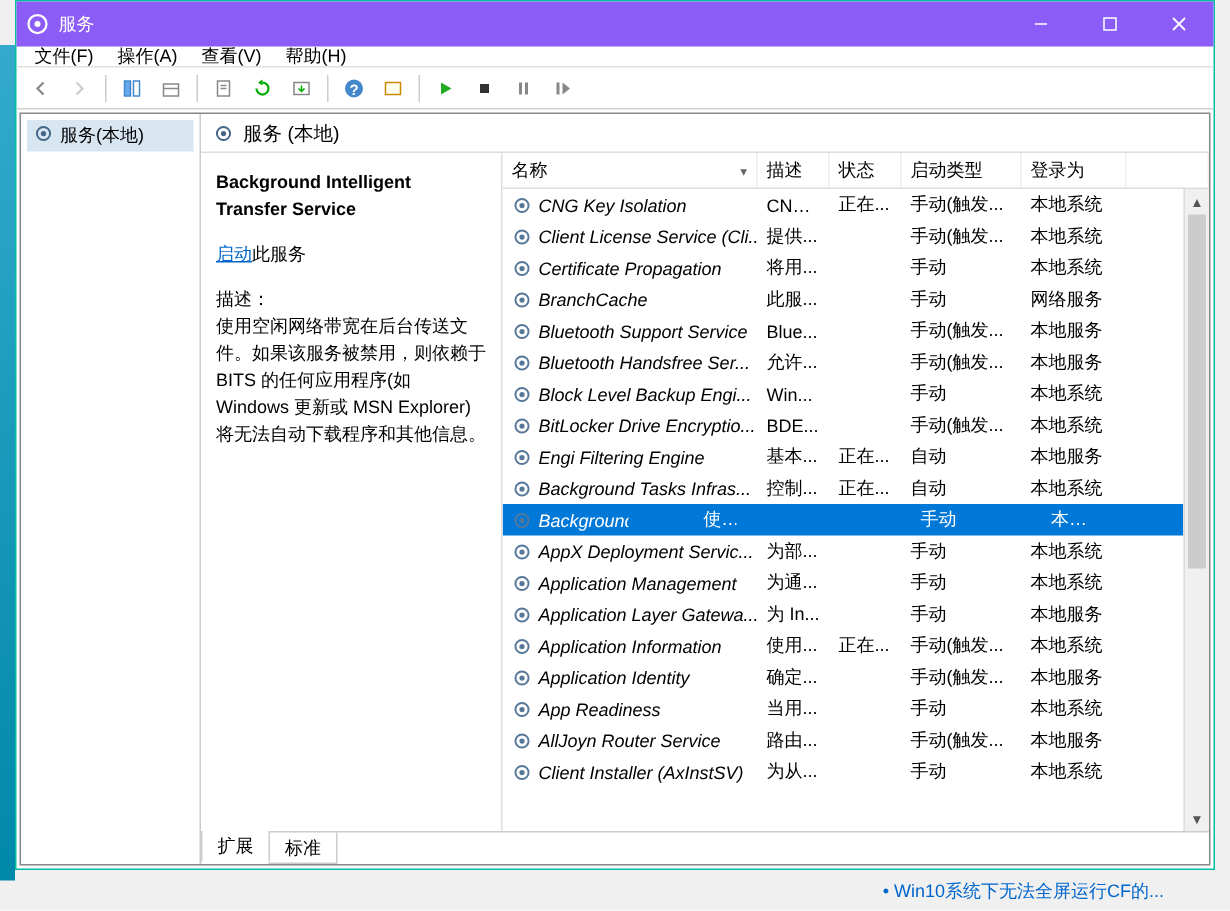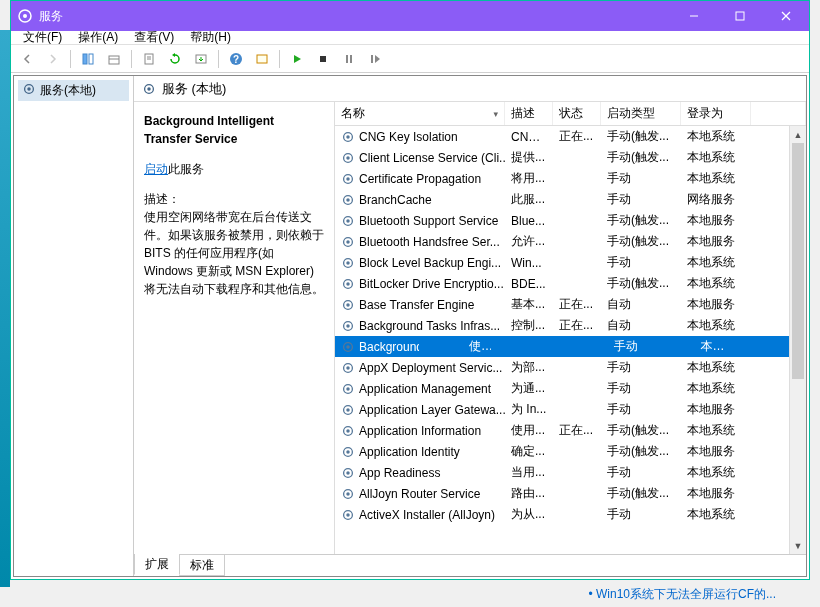--- a/index.html
+++ b/index.html
@@ -36,21 +36,21 @@
 
 .listpane { flex: 1; border-left: 1px solid #ddd; display: flex; flex-direction: column; min-width: 0; overflow: hidden; }
 .listhead { display: flex; height: 24px; border-bottom: 1px solid #ddd; font-size: 12px; }
 .listhead .col { padding: 4px 6px; border-right: 1px solid #eee; display: flex; align-items: center; white-space: nowrap; overflow: hidden; }
 .listhead .sortarr { margin-left: auto; font-size: 9px; color: #666; }
 
 .listbody { flex: 1; overflow-y: auto; font-size: 12px; }
 .row { display: flex; height: 21px; align-items: center; }
 .row.selected { background: #0078d7; color: #fff; gap: 44px; }
 .row .cell { padding: 2px 6px; white-space: nowrap; overflow: hidden; text-overflow: ellipsis; }
-.row .namecell { display: flex; gap: 4px; }
+.row .namecell { display: flex; gap: 4px; font-style: italic; }
 
 .col-name { width: 170px; }
 .col-desc { width: 48px; }
 .col-state { width: 48px; }
 .col-start { width: 80px; }
 .col-logon { width: 70px; }
 .col-rest { flex: 1; }
 
 .tabstrip { height: 22px; display: flex; border-top: 1px solid #ccc; font-size: 12px; background: #fff; }
 .tab { padding: 2px 10px; border: 1px solid #ccc; border-top: none; margin-right: -1px; cursor: default; }
@@ -346,21 +346,21 @@
                   <div class="cell col-start">手动(触发...</div>
                   <div class="cell col-logon">本地系统</div>
                   <div class="cell col-rest"></div>
                 </div>
                 <div class="row">
                   <div class="cell col-name namecell">
                     <span class="gearicon"><svg viewBox="0 0 16 16" width="14" height="14">
                         <circle cx="8" cy="8" r="5" fill="none" stroke="#579" stroke-width="1.5"></circle>
                         <circle cx="8" cy="8" r="2" fill="#579"></circle>
                       </svg></span>
-                    <span>Base Transfer Engine</span>
+                    <span>Engi Filtering Engine</span>
                   </div>
                   <div class="cell col-desc">基本...</div>
                   <div class="cell col-state">正在...</div>
                   <div class="cell col-start">自动</div>
                   <div class="cell col-logon">本地服务</div>
                   <div class="cell col-rest"></div>
                 </div>
                 <div class="row">
                   <div class="cell col-name namecell">
                     <span class="gearicon"><svg viewBox="0 0 16 16" width="14" height="14">
@@ -486,21 +486,21 @@
                   <div class="cell col-start">手动(触发...</div>
                   <div class="cell col-logon">本地服务</div>
                   <div class="cell col-rest"></div>
                 </div>
                 <div class="row">
                   <div class="cell col-name namecell">
                     <span class="gearicon"><svg viewBox="0 0 16 16" width="14" height="14">
                         <circle cx="8" cy="8" r="5" fill="none" stroke="#579" stroke-width="1.5"></circle>
                         <circle cx="8" cy="8" r="2" fill="#579"></circle>
                       </svg></span>
-                    <span>ActiveX Installer (AllJoyn)</span>
+                    <span>Client Installer (AxInstSV)</span>
                   </div>
                   <div class="cell col-desc">为从...</div>
                   <div class="cell col-state"></div>
                   <div class="cell col-start">手动</div>
                   <div class="cell col-logon">本地系统</div>
                   <div class="cell col-rest"></div>
                 </div>
               </div>
             <div class="scrollbar-v">
               <div class="arrow">▲</div>

